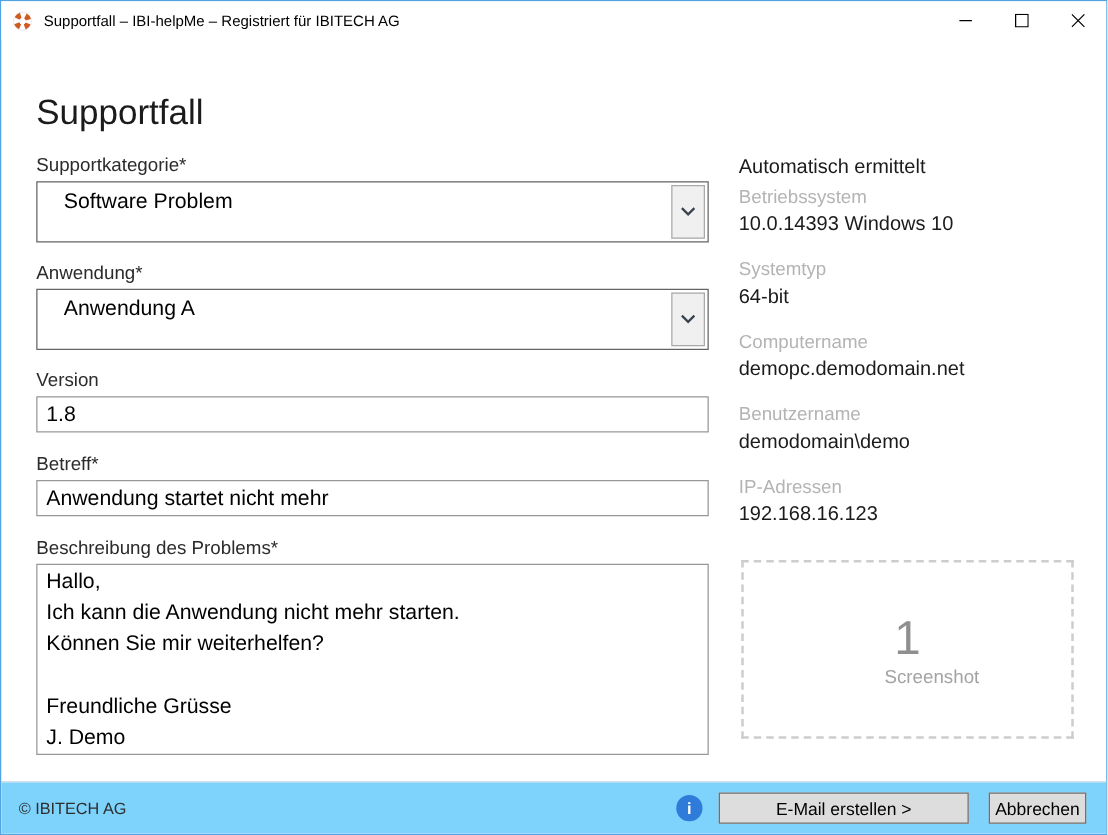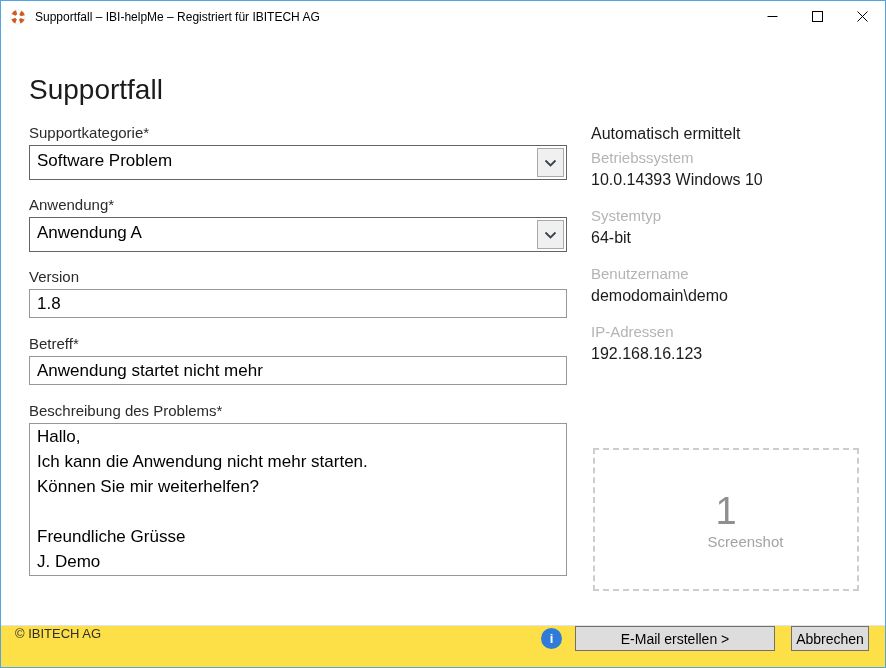--- a/index.html
+++ b/index.html
@@ -15,43 +15,43 @@
   .titlebar-spacer { flex:1; }
   .win-btn { width:45px; height:31px; display:flex; align-items:center; justify-content:center; }
   .win-btn svg { display:block; }
   
   .content { position:relative; height:594px; }
   .left-col { position:absolute; left:28px; top:0; width:538px; }
   .page-title { font-size:28px; font-weight:300; color:#1b1b1b; margin-top:40px; line-height:36px; }
   .field-label { font-size:15px; color:#2b2b2b; line-height:19px; margin-top:15px; }
   .field-label.first { }
   .field-label.mt16 { margin-top:16px; }
-  .combo { margin-top:3px; height:35px; border:1px solid #646464; display:flex; background:#ffffff; }
+  .combo { margin-top:3px; height:49px; border:1px solid #646464; display:flex; background:#ffffff;padding-left:14px; }
   .combo-value { flex:1; font-size:17px; color:#000000; line-height:29px; padding-left:7px; overflow:hidden; white-space:nowrap; }
   .combo-btn { width:27px; margin:2px; background:#f0f0f0; border:1px solid #a9a9a9; display:flex; align-items:center; justify-content:center; }
   .text-input { margin-top:3px; width:100%; height:29px; border:1px solid #979797; font-size:17px; color:#000000; padding:0 7px; font-family:"Liberation Sans", sans-serif; background:#ffffff; outline:none; }
   .textarea-input { margin-top:3px; width:100%; height:153px; border:1px solid #979797; font-size:17px; color:#000000; padding:0 7px; line-height:25px; font-family:"Liberation Sans", sans-serif; background:#ffffff; resize:none; outline:none; overflow:hidden; }
   
   .right-col { position:absolute; left:590px; top:91px; width:275px; }
   .sys-title { font-size:16px; color:#1b1b1b; line-height:21px; }
   .sys-group { margin-top:15px; }
   .sys-group.first { margin-top:4px; }
   .sys-label { font-size:15px; color:#b4b4b4; line-height:20px; }
   .sys-value { font-size:16px; color:#1b1b1b; line-height:22px; margin-top:1px; }
   .shot-box {
     position:absolute; left:592px; top:416px; width:266px; height:143px;
     border:2px dashed #cdcdcd; display:flex; flex-direction:column; align-items:center; justify-content:center;
   }
   .shot-count { font-size:38px; font-weight:300; color:#8f8f8f; line-height:42px; }
   .shot-label { font-size:15px; color:#a3a3a3; margin-top:1px;margin-left:39px; }
   
   .footer {
     position:absolute; left:0; right:0; bottom:0; height:42px;
-    background:#fde047; border-top:1px solid #e3e3e3;
-    display:flex; align-items:flex-start; padding:0 16px 0 14px;
+    background:#7dd3fc; border-top:1px solid #e3e3e3;
+    display:flex; align-items:center; padding:0 16px 0 14px;
   }
   .copyright { font-size:13px; color:#2e2e2e; }
   .footer-right { margin-left:auto; display:flex; align-items:center; }
   .info-icon {
     width:21px; height:21px; border-radius:50%; background:#2f7bd9;
     color:#ffffff; font-size:13px; font-weight:bold;
     display:flex; align-items:center; justify-content:center; cursor:default;
   }
   .btn {
     height:25px; background:#dddddd; border:1px solid #707070;
@@ -143,20 +143,24 @@
 
       <div class="sys-group first">
         <div class="sys-label">Betriebssystem</div>
         <div class="sys-value">10.0.14393 Windows 10</div>
       </div>
       <div class="sys-group">
         <div class="sys-label">Systemtyp</div>
         <div class="sys-value">64-bit</div>
       </div>
       <div class="sys-group">
+        <div class="sys-label">Computername</div>
+        <div class="sys-value">demopc.demodomain.net</div>
+      </div>
+      <div class="sys-group">
         <div class="sys-label">Benutzername</div>
         <div class="sys-value">demodomain\demo</div>
       </div>
       <div class="sys-group">
         <div class="sys-label">IP-Adressen</div>
         <div class="sys-value">192.168.16.123</div>
       </div>
     </div>
 
     <div class="shot-box">

